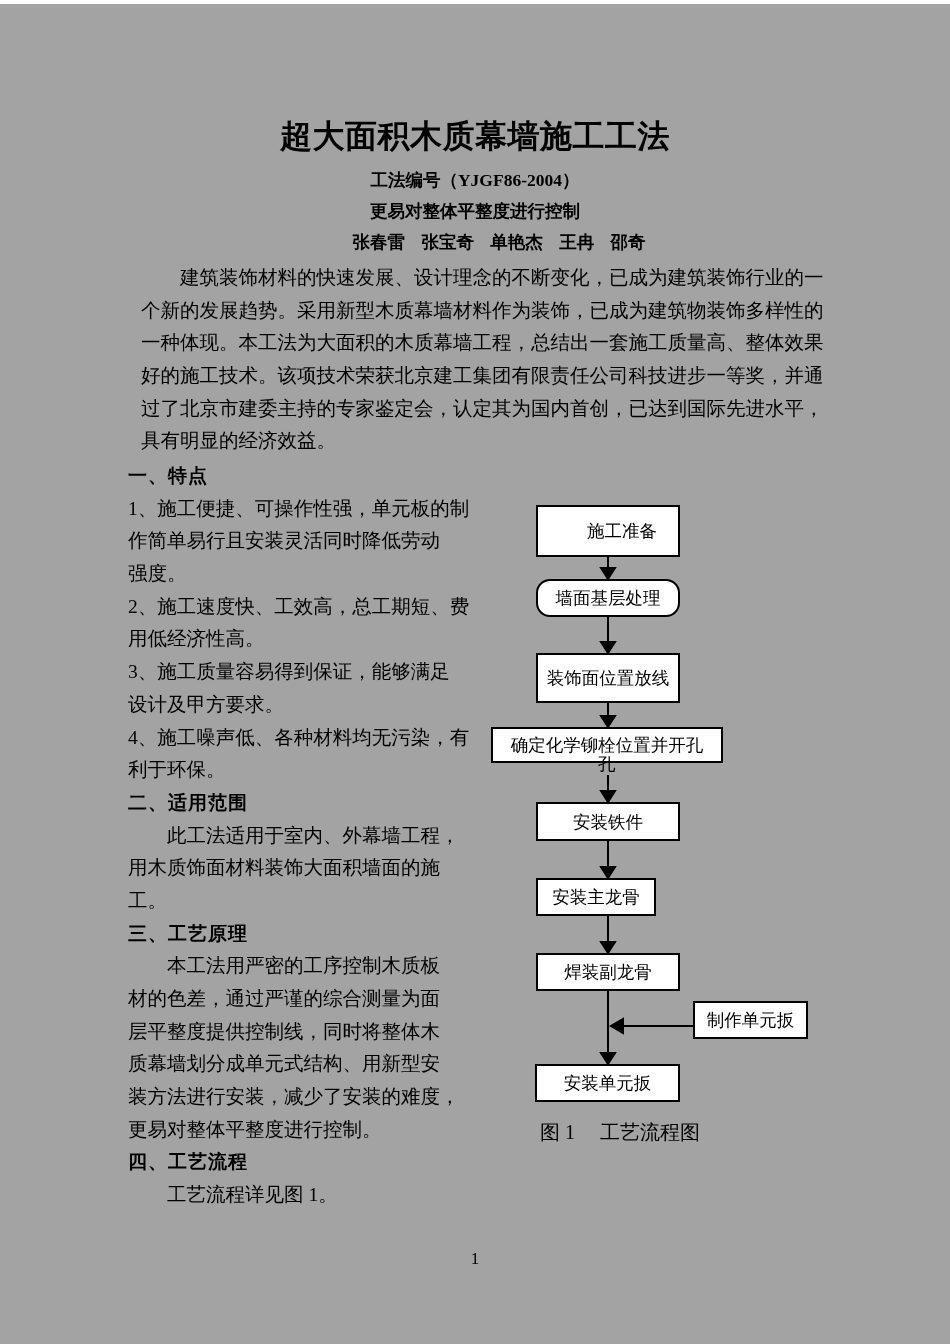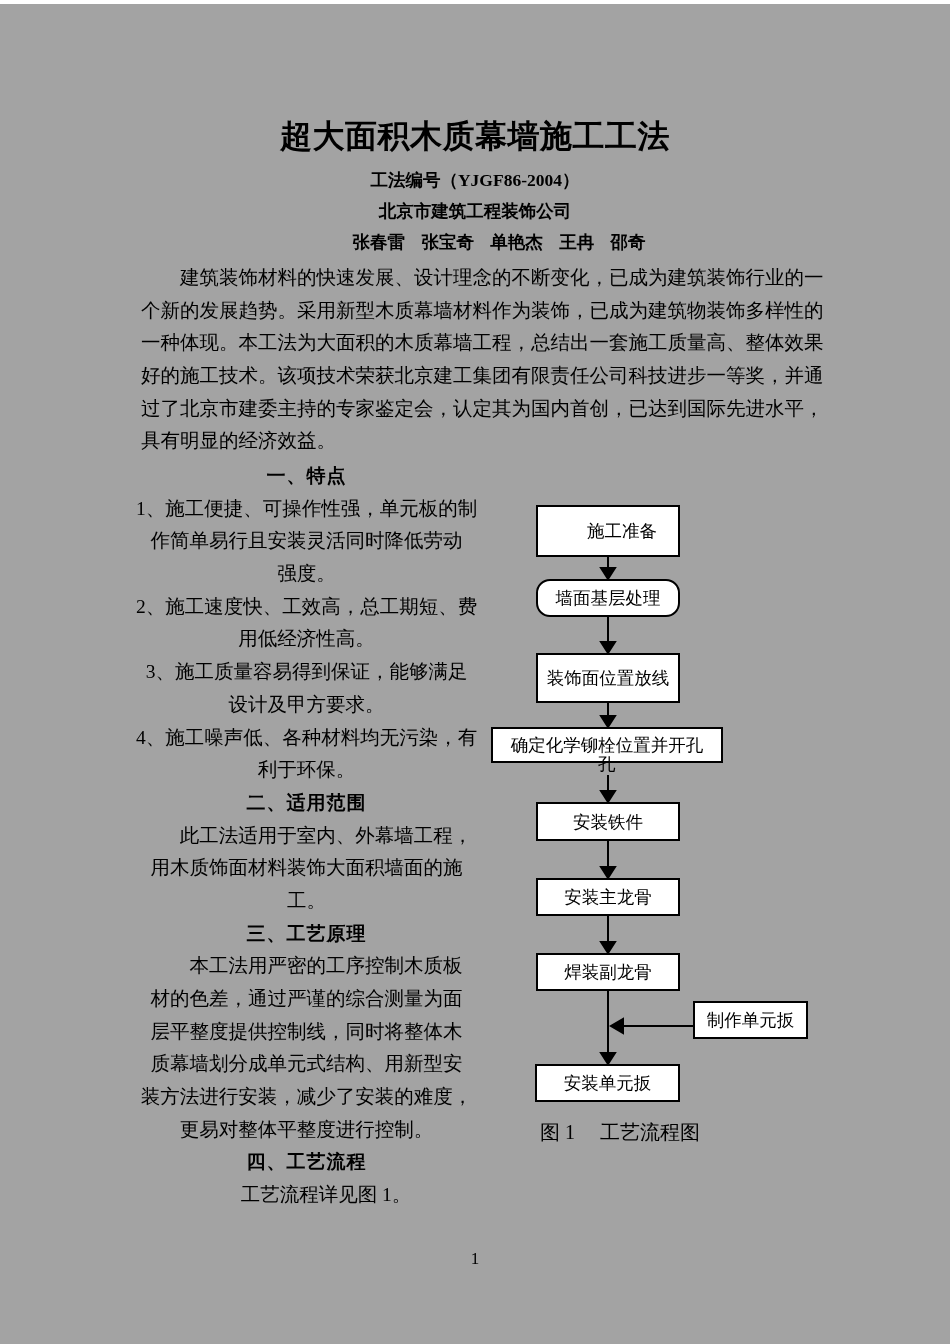--- a/index.html
+++ b/index.html
@@ -18,41 +18,41 @@
   .meta-block {
     position:absolute; top:161px; left:0; width:100%;
     text-align:center; font-weight:bold; font-size:17.5px;
   }
   .meta-block .mline { height:31px; line-height:31px; }
   .meta-block .authors { word-spacing:12px;padding-left:48px; }
   
   .intro { position:absolute; left:141px; top:258px; width:680px; font-size:19.5px; }
   .tline { height:32.7px; line-height:32.7px; white-space:nowrap; }
   
-  .leftcol { position:absolute; left:134px; top:456px; width:345px; font-size:19.5px;text-align:center; }
+  .leftcol { position:absolute; left:128px; top:456px; width:345px; font-size:19.5px; }
   .leftcol .tline { height:32.7px; }
   .leftcol .heading {
     font-family:"Liberation Sans","DejaVu Sans",sans-serif;
     font-weight:bold; font-size:19px; letter-spacing:1px;
   }
   
   .flow { position:absolute; left:480px; top:495px; width:370px; height:680px; }
   .flow svg { position:absolute; left:0; top:0; z-index:0; }
   .fbox {
     position:absolute; z-index:1; box-sizing:border-box;
     border:2px solid #000; background:#fff;
     display:flex; align-items:center; justify-content:center;
     font-size:17.5px; white-space:nowrap;
   }
   .b1 { left:56px;  top:6px;   width:144px; height:52px;padding-left:28px; }
   .b2 { left:56px;  top:80px;  width:144px; height:38px;border-radius:14px; }
   .b3 { left:56px;  top:154px; width:144px; height:50px; }
   .b4 { left:11px;  top:228px; width:232px; height:36px; }
   .b5 { left:56px;  top:303px; width:144px; height:39px; }
-  .b6 { left:56px;  top:379px; width:144px; height:38px; }
+  .b6 { left:56px;  top:379px; width:120px; height:38px; }
   .b7 { left:56px;  top:454px; width:144px; height:38px; }
   .b8 { left:213px; top:502px; width:115px; height:38px; }
   .b9 { left:55px;  top:565px; width:145px; height:38px; }
   .overflow-char {
     position:absolute; z-index:2; left:118px; top:255px;
     font-size:17.5px; line-height:20px; background:transparent;
   }
   .flow-caption {
     position:absolute; left:0; top:620px; width:280px;
     text-align:center; font-size:20px; line-height:26px; white-space:pre;
@@ -65,21 +65,21 @@
 </style>
 </head>
 <body>
 
 <div class="page">
 
   <div class="doc-title">超大面积木质幕墙施工工法</div>
 
   <div class="meta-block">
     <div class="mline">工法编号（YJGF86-2004）</div>
-    <div class="mline">北京市建筑工程装饰公司</div>
+    <div class="mline">更易对整体平整度进行控制</div>
     <div class="mline authors">张春雷 张宝奇 单艳杰 王冉 邵奇</div>
   </div>
 
   <div class="intro">
     <div class="tline">　　建筑装饰材料的快速发展、设计理念的不断变化，已成为建筑装饰行业的一</div>
     <div class="tline">个新的发展趋势。采用新型木质幕墙材料作为装饰，已成为建筑物装饰多样性的</div>
     <div class="tline">一种体现。本工法为大面积的木质幕墙工程，总结出一套施工质量高、整体效果</div>
     <div class="tline">好的施工技术。该项技术荣获北京建工集团有限责任公司科技进步一等奖，并通</div>
     <div class="tline">过了北京市建委主持的专家鉴定会，认定其为国内首创，已达到国际先进水平，</div>
     <div class="tline">具有明显的经济效益。</div>

